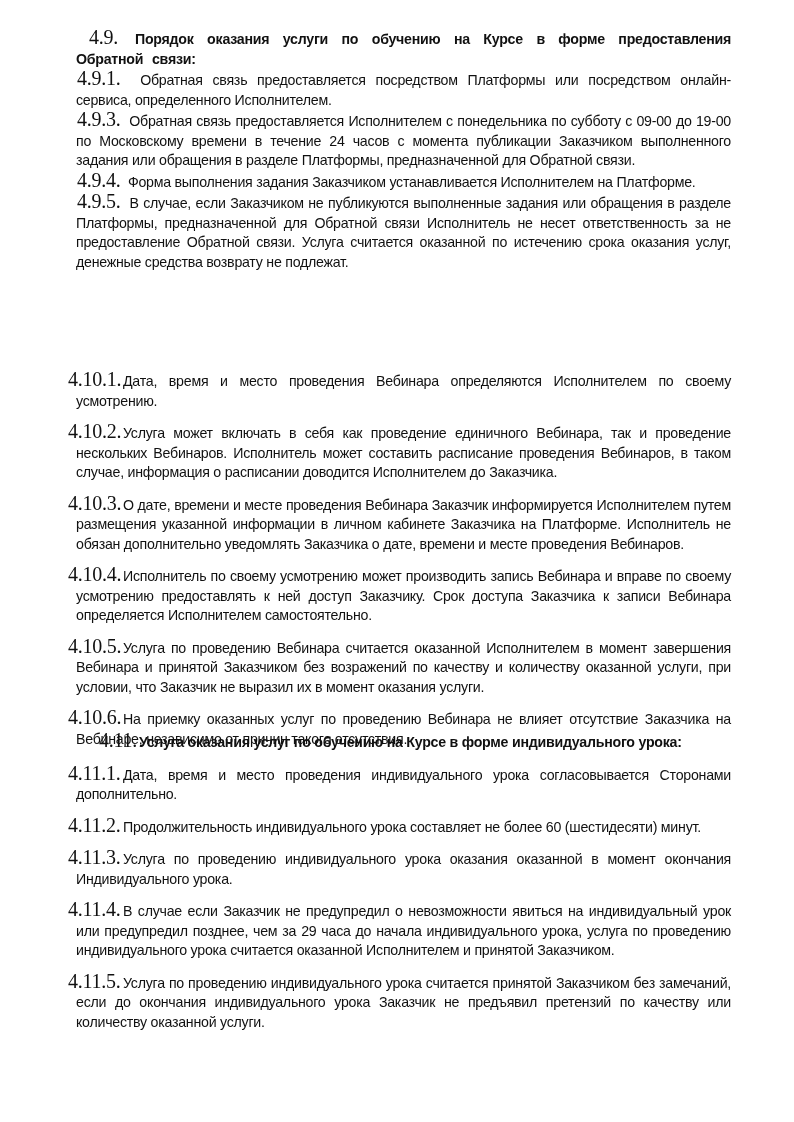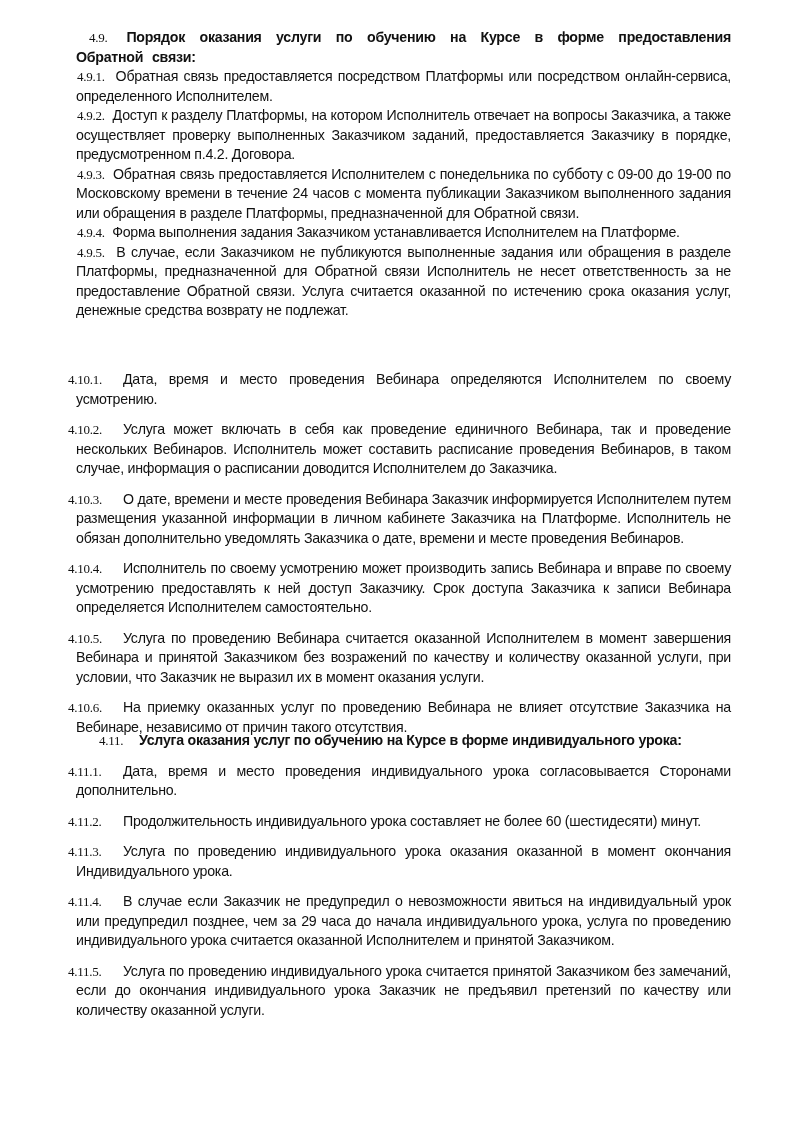--- a/index.html
+++ b/index.html
@@ -4,40 +4,39 @@
 <style>
   html, body { margin: 0; padding: 0; background: #ffffff; }
   body { width: 794px; height: 1122px; position: relative; overflow: hidden; }
   .page {
     position: absolute; left: 0; top: 0; width: 794px; height: 1122px;
     background: #ffffff; color: #111111;
     font-family: "Liberation Sans", sans-serif;
     font-size: 14.2px;
     line-height: 19.5px;
   }
-  .num { font-family: "Liberation Serif", serif; font-size: 13px; }
+  .num { font-family: "Liberation Serif", serif; font-size: 20px; }
   .block { position: absolute; left: 76px; width: 655px; text-align: justify; letter-spacing: -0.25px; }
   .heading { font-weight: bold; }
   .heading .num { font-weight: normal; }
   .p { margin: 0; }
   
   .item-flat { text-indent: 1px; }
   
   .item-hang { position: relative; margin-top: 11px; }
   .item-hang .num-hang { margin-left: -8px; display: inline-block; width: 55px; }
 </style>
 </head>
 <body>
 
 <div class="page">
 
   <div class="block" style="top:28px;">
     <p class="p heading" style="text-indent:13px;"><span class="num">4.9.</span>&nbsp; <span style="word-spacing:5px;">Порядок оказания услуги по обучению на Курсе в форме предоставления Обратной связи:</span></p>
     <p class="p item-flat"><span class="num">4.9.1.</span>&nbsp; <span>Обратная связь предоставляется посредством Платформы или посредством онлайн-сервиса, определенного Исполнителем.</span></p>
-    <p class="p item-flat"><span class="num">4.9.2.</span>&nbsp; <span>Доступ к разделу Платформы, на котором Исполнитель отвечает на вопросы Заказчика, а также осуществляет проверку выполненных Заказчиком заданий, предоставляется Заказчику в порядке, предусмотренном п.4.2. Договора.</span></p>
     <p class="p item-flat"><span class="num">4.9.3.</span>&nbsp; <span>Обратная связь предоставляется Исполнителем с понедельника по субботу с 09-00 до 19-00 по Московскому времени в течение 24 часов с момента публикации Заказчиком выполненного задания или обращения в разделе Платформы, предназначенной для Обратной связи.</span></p>
     <p class="p item-flat"><span class="num">4.9.4.</span>&nbsp; <span>Форма выполнения задания Заказчиком устанавливается Исполнителем на Платформе.</span></p>
     <p class="p item-flat"><span class="num">4.9.5.</span>&nbsp; <span>В случае, если Заказчиком не публикуются выполненные задания или обращения в разделе Платформы, предназначенной для Обратной связи Исполнитель не несет ответственность за не предоставление Обратной связи. Услуга считается оказанной по истечению срока оказания услуг, денежные средства возврату не подлежат.</span></p>
   </div>
 
   <div class="block" style="top:359px;">
     <p class="p item-hang"><span class="num num-hang">4.10.1.</span><span>Дата, время и место проведения Вебинара определяются Исполнителем по своему усмотрению.</span></p>
     <p class="p item-hang"><span class="num num-hang">4.10.2.</span><span>Услуга может включать в себя как проведение единичного Вебинара, так и проведение нескольких Вебинаров. Исполнитель может составить расписание проведения Вебинаров, в таком случае, информация о  расписании доводится Исполнителем до Заказчика.</span></p>
     <p class="p item-hang"><span class="num num-hang">4.10.3.</span><span>О дате, времени и месте проведения Вебинара Заказчик информируется Исполнителем путем размещения указанной информации в личном кабинете Заказчика на Платформе. Исполнитель не обязан дополнительно уведомлять Заказчика о дате, времени и месте проведения Вебинаров.</span></p>
     <p class="p item-hang"><span class="num num-hang">4.10.4.</span><span>Исполнитель по своему усмотрению может производить запись Вебинара и вправе по своему усмотрению предоставлять к ней доступ Заказчику. Срок доступа Заказчика к записи Вебинара определяется Исполнителем самостоятельно.</span></p>

